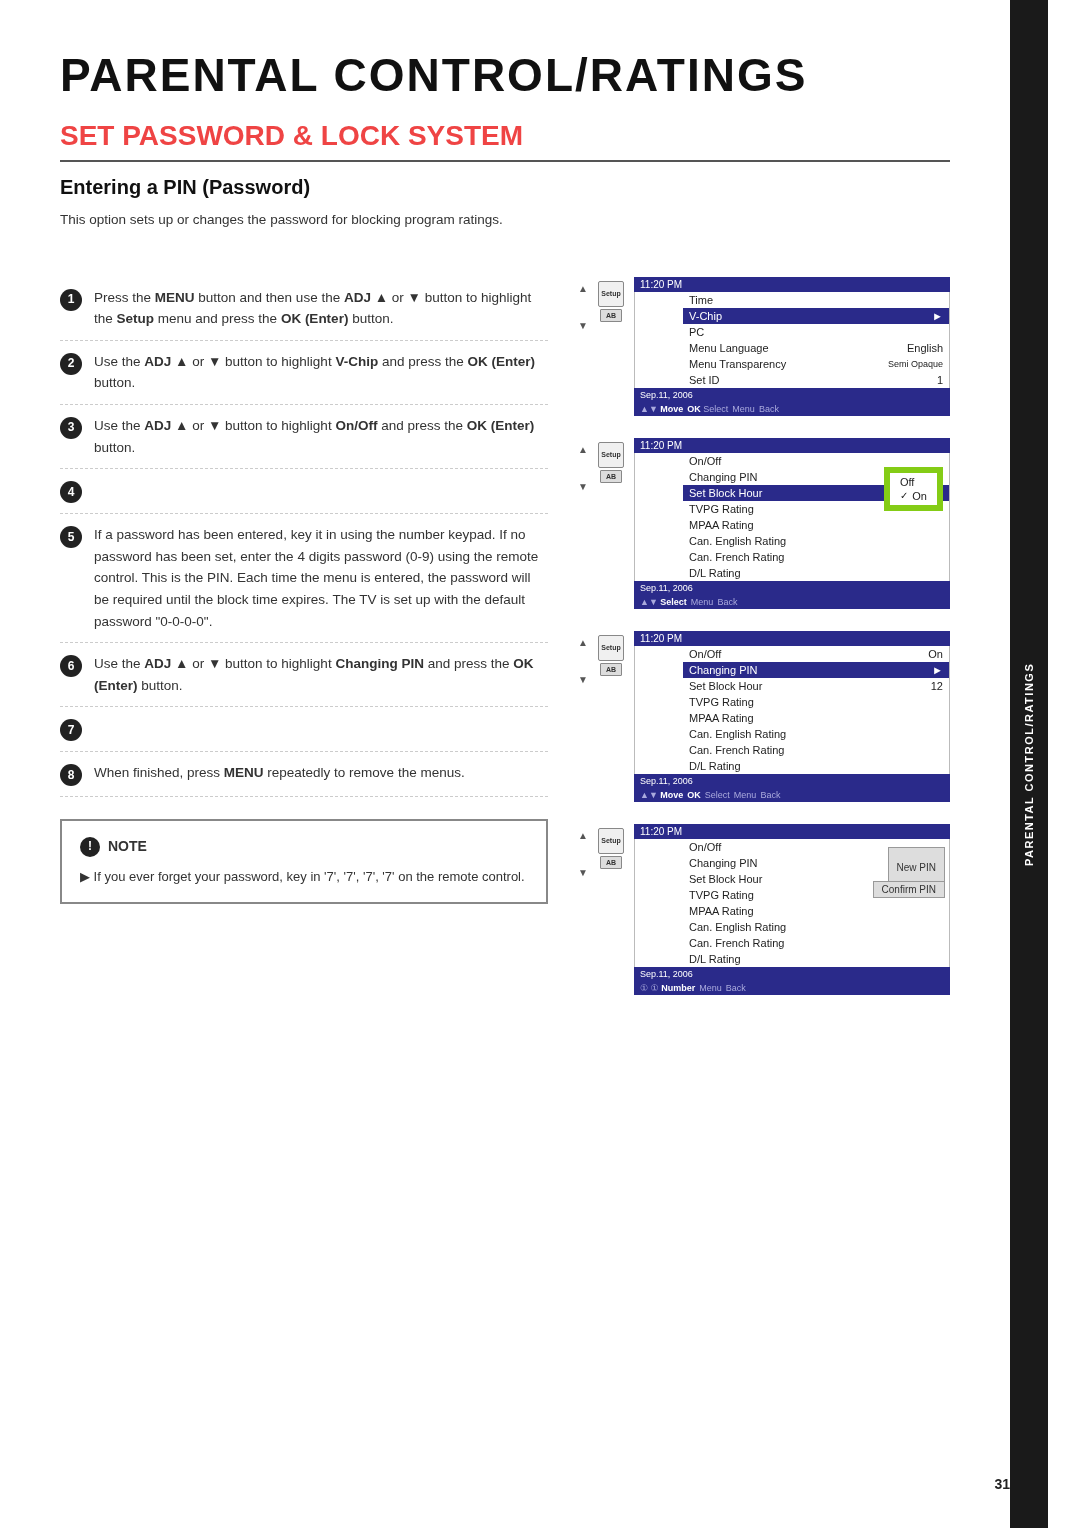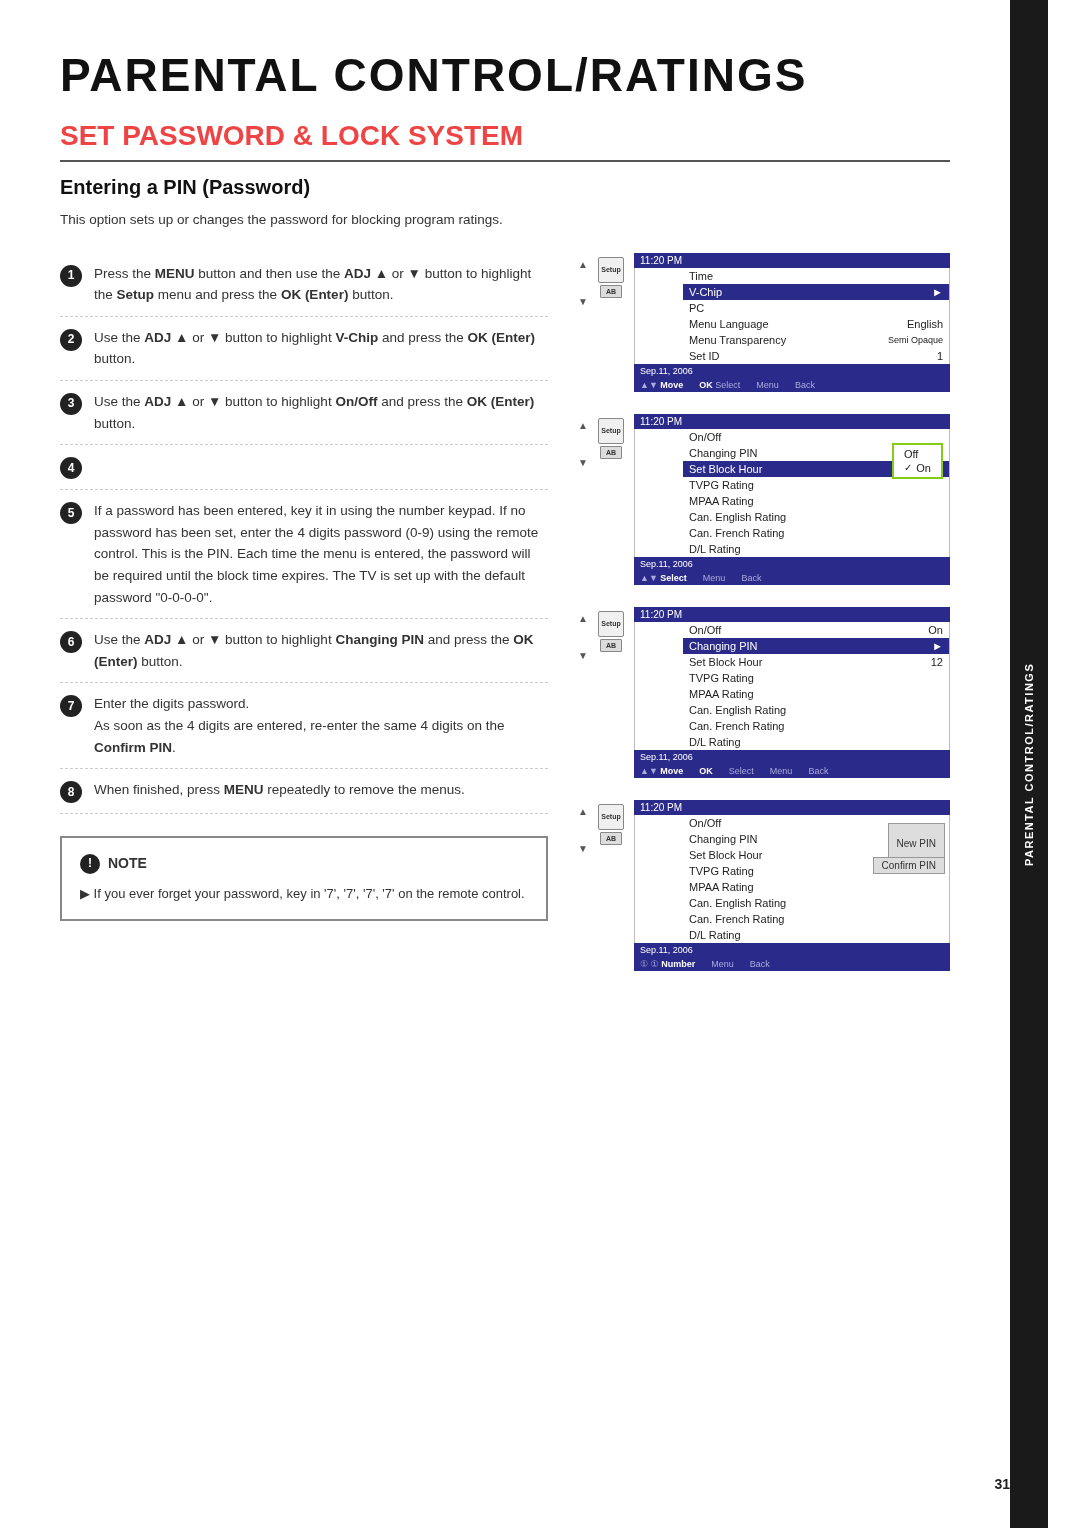--- a/index.html
+++ b/index.html
@@ -65,21 +65,21 @@
     .subsection-title {
       font-size: 20px;
       font-weight: 700;
       color: #111;
       margin-bottom: 10px;
     }
 
     .intro-text {
       font-size: 13.5px;
       color: #333;
-      margin-bottom: 22px;
+      margin-bottom: 46px;
       line-height: 1.6;
     }
 
     .content-area {
       display: flex;
       gap: 30px;
       margin-top: 10px;
     }
 
     .left-col {
@@ -187,21 +187,21 @@
       display: flex;
       justify-content: space-between;
       font-size: 10px;
     }
 
     .tv-bottom-bar {
       background: #2a2a8a;
       color: #fff;
       padding: 2px 6px;
       display: flex;
-      gap: 16px;
+      gap: 4px;
       font-size: 9px;
       text-align: right;
     }
 
     .tv-bottom-bar span {
       color: #aad;
     }
 
     .tv-bottom-bar b {
       color: #fff;
@@ -269,24 +269,20 @@
 
         <div class="step">
           <div class="step-number">6</div>
           <div>
             Use the <b>ADJ ▲</b> or <b>▼</b> button to highlight <b>Changing PIN</b> and press the <b>OK (Enter)</b> button.
           </div>
         </div>
 
         <div class="step">
           <div class="step-number">7</div>
-          <div>
-            Enter the digits password.<br>
-            As soon as the 4 digits are entered, re-enter the same 4 digits on the <b>Confirm PIN</b>.
-          </div>
         </div>
 
         <div class="step">
           <div class="step-number">8</div>
           <div>
             When finished, press <b>MENU</b> repeatedly to remove the menus.
           </div>
         </div>
 
         <div class="note-box">
@@ -381,21 +377,21 @@
               <div class="tv-menu-item">
                   <span>Can. English Rating</span>
                 </div>
               <div class="tv-menu-item">
                   <span>Can. French Rating</span>
                 </div>
               <div class="tv-menu-item">
                   <span>D/L Rating</span>
                 </div>
 
-              <div style="position:absolute;right:6px;top:14px;border:2px solid #84cc16;background:#fff;padding:2px 10px;font-size:11px;">
+              <div style="position:absolute;right:6px;top:14px;border:6px solid #84cc16;background:#fff;padding:2px 10px;font-size:11px;">
                 <div style="padding:1px 0;">Off</div>
                 <div style="padding:1px 0;display:flex;align-items:center;gap:4px;"><span style="font-size:10px;">✓</span>On</div>
               </div>
             </div>
             <div style="background:#2a2a8a;color:#fff;padding:2px 6px;font-size:9px;">Sep.11, 2006</div>
             <div class="tv-bottom-bar">
               <span>▲▼ <b>Select</b></span>
                 <span>Menu</span>
                 <span>Back</span>
             </div>

